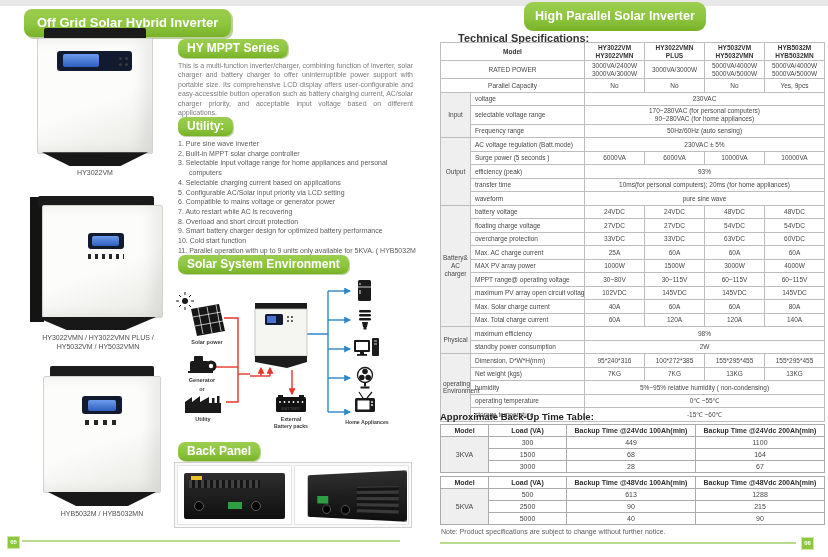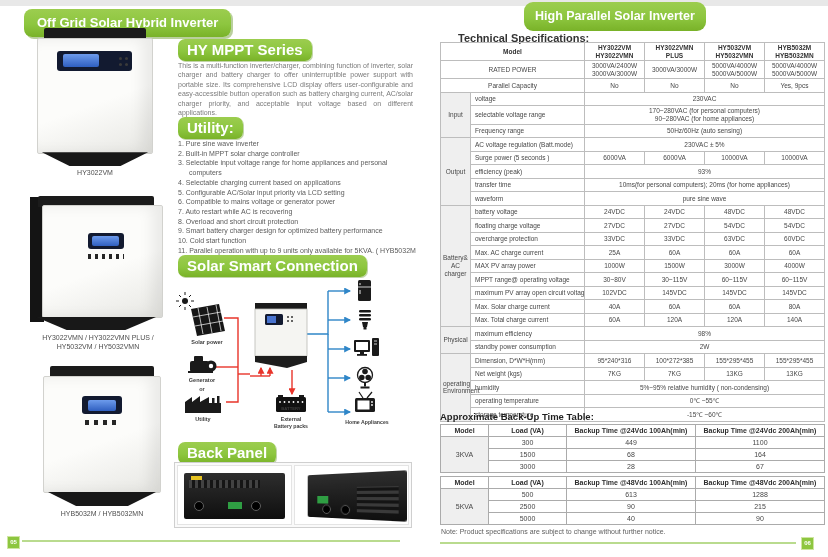--- a/index.html
+++ b/index.html
@@ -6,21 +6,21 @@
   #canvas{position:relative;width:828px;height:557px;background:#ffffff;overflow:hidden;
           font-family:"Liberation Sans",sans-serif;-webkit-font-smoothing:antialiased;}
   .topstrip{position:absolute;left:0;top:0;width:828px;height:6px;background:#e8e8e8;}
 
   
   .pill,.tab{position:absolute;color:#fff;font-weight:bold;
      background:linear-gradient(180deg,var(--green_light) 0%,var(--green) 55%,var(--green_dark) 100%);}
   #hdr-left{left:24px;top:9px;font-size:13px;padding:6px 13px 7px;border-radius:8px;
      box-shadow:2px 2px 0 rgba(100,148,38,.45);text-align:right;}
   #hdr-right{left:524px;top:2px;font-size:12.5px;padding:7px 11px 8px;border-radius:9px;}
-  .tab{font-size:15px;padding:2px 9px 3px;border-radius:7px;box-shadow:1px 1px 0 rgba(100,148,38,.4);}
+  .tab{font-size:12px;padding:2px 9px 3px;border-radius:7px;box-shadow:1px 1px 0 rgba(100,148,38,.4);}
 
   
   .inverter{position:absolute;}
   .inv-top{position:absolute;left:7%;right:7%;top:0;height:8%;background:#1b1b1b;border-radius:2px 2px 0 0;}
   .inv-body{position:absolute;left:1%;right:1%;top:7%;bottom:9%;background:linear-gradient(160deg,#fcfcfa 55%,#e7e7e3);
      border:1px solid #d2d2ce;border-radius:2px;box-shadow:inset -10px 0 14px rgba(0,0,0,.07);}
   .inv-bottom{position:absolute;left:5%;right:5%;bottom:0;height:10%;background:#181818;
      clip-path:polygon(0 0,100% 0,74% 100%,26% 100%);}
   .inv-lcd{position:absolute;background:#121a30;border-radius:3px;}
   .inv-screen{position:absolute;background:linear-gradient(#6d9bec,#2f5fc0);border-radius:2px;}
@@ -145,21 +145,21 @@
         <div>4. Selectable charging current based on applications</div>
         <div>5. Configurable AC/Solar input priority via LCD setting</div>
         <div>6. Compatible to mains voltage or generator power</div>
         <div>7. Auto restart while AC is recovering</div>
         <div>8. Overload and short circuit protection</div>
         <div>9. Smart battery charger design for optimized battery performance</div>
         <div>10. Cold start function</div>
         <div>11. Parallel operation with up to 9 units only available for 5KVA. ( HYB5032M / HYB5032MN )</div>
       </div>
 
-    <div class="tab" style="left:178px;top:255px;">Solar Smart Connection</div>
+    <div class="tab" style="left:178px;top:255px;">Solar System Environment</div>
     <svg id="diagram" width="250" height="160" viewBox="0 0 250 160">
       <defs>
         <marker id="mR" viewBox="0 0 6 6" refX="5" refY="3" markerWidth="5" markerHeight="5" orient="auto-start-reverse">
           <path d="M0 0L6 3L0 6Z" fill="#e8342a"></path>
           </marker>
         <marker id="mB" viewBox="0 0 6 6" refX="5" refY="3" markerWidth="5" markerHeight="5" orient="auto-start-reverse">
           <path d="M0 0L6 3L0 6Z" fill="#2f86c8"></path>
           </marker>
       </defs>
 

